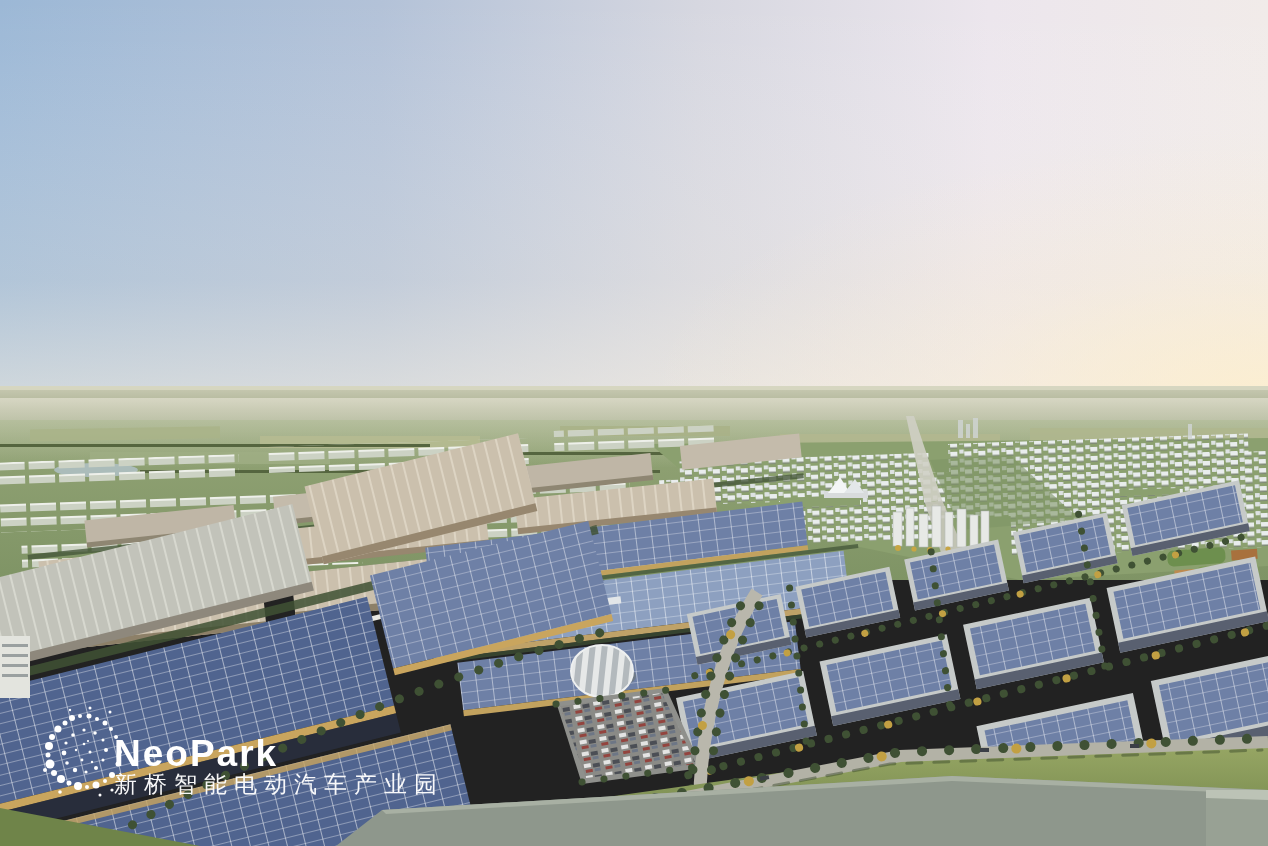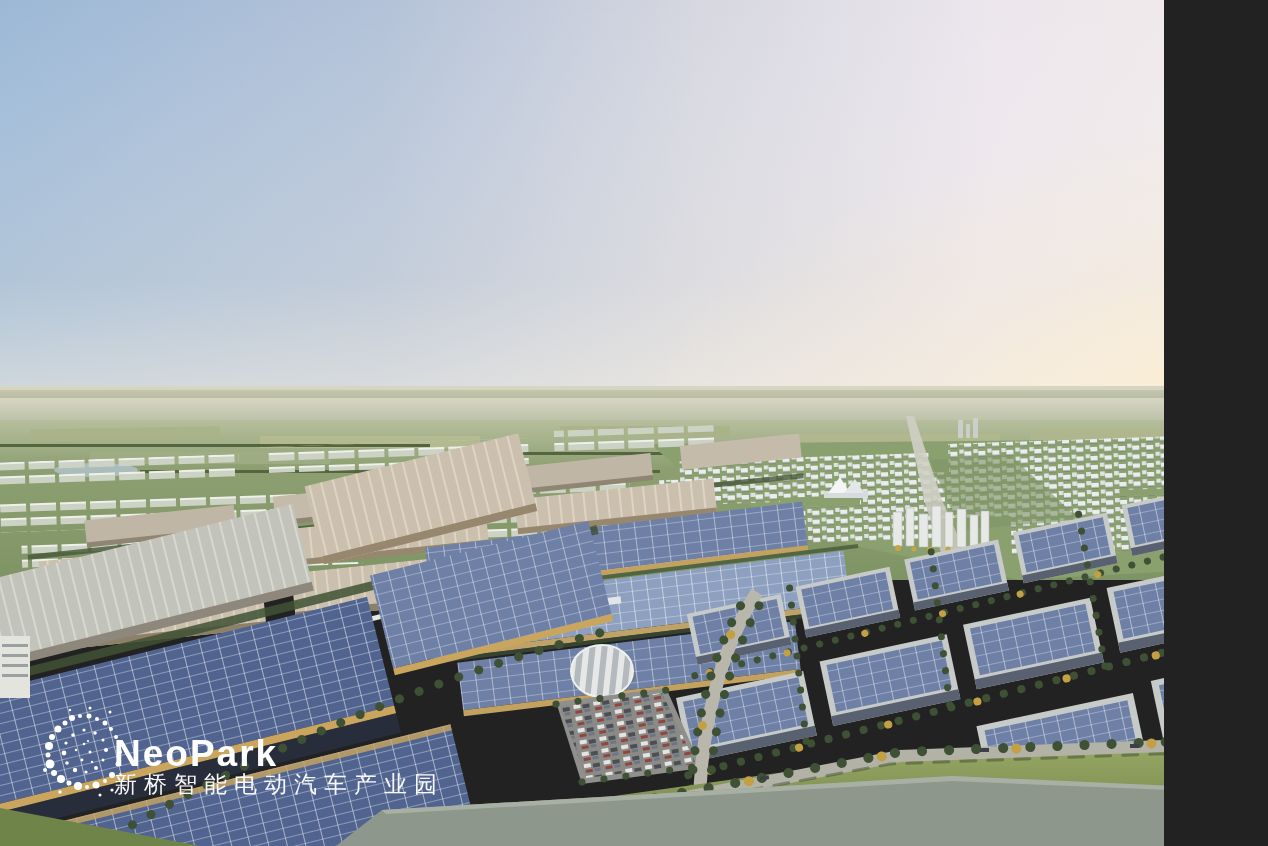--- a/index.html
+++ b/index.html
@@ -1,16 +1,16 @@
 <!DOCTYPE html>
 <html><head>
 <meta charset="utf-8">
 <style>
   html,body{margin:0;padding:0;background:#222;}
-  .stage{position:relative;width:1164px;height:846px;overflow:hidden;font-family:"Liberation Sans",sans-serif;}
+  .stage{position:relative;width:1268px;height:846px;overflow:hidden;font-family:"Liberation Sans",sans-serif;}
   .stage svg{display:block;}
   text{font-family:"Liberation Sans","DejaVu Sans",sans-serif;}
   .brand-name{font-weight:bold;font-size:37px;letter-spacing:2px;}
   .brand-tagline{font-size:23px;letter-spacing:7px;font-weight:normal;opacity:.96;}
   .trees{fill:none;stroke:#3f5134;stroke-linecap:round;}
   .ytrees{fill:none;stroke:#c2a043;stroke-linecap:round;}
   .shadowline{fill:none;stroke:rgba(54,68,40,.45);stroke-linecap:round;}
 </style>
 </head>
 <body>

